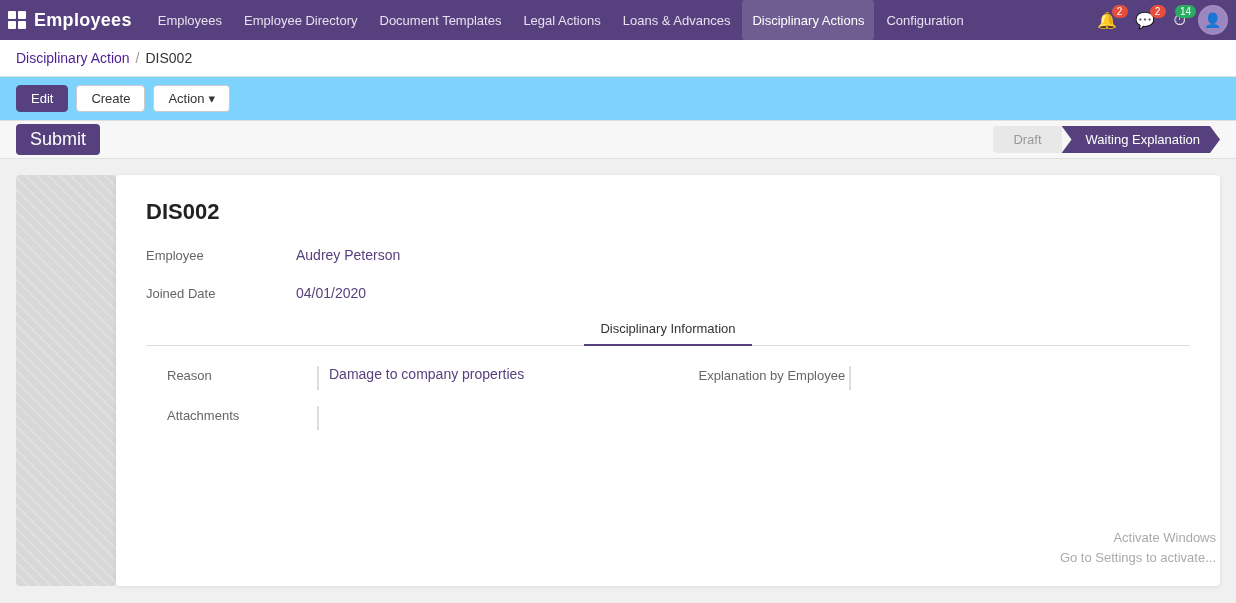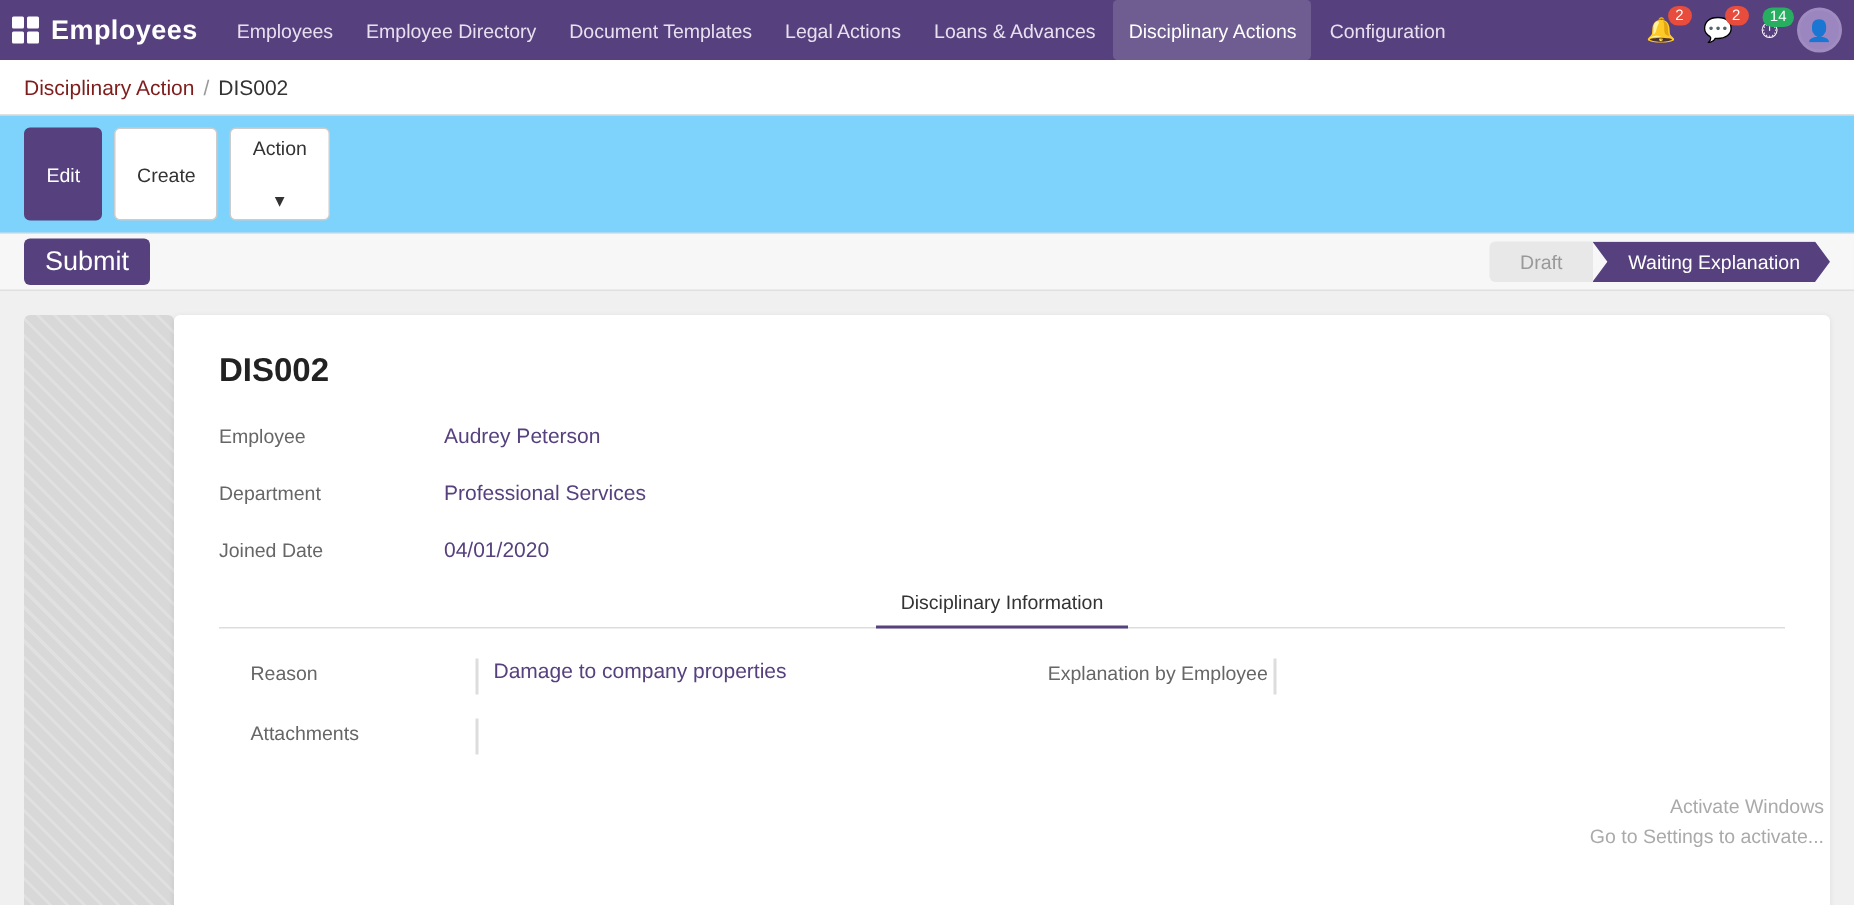--- a/index.html
+++ b/index.html
@@ -111,21 +111,21 @@
     .breadcrumb-bar {
       background: #fff;
       padding: 10px 16px;
       border-bottom: 1px solid #e0e0e0;
       font-size: 14px;
       color: #666;
       display: flex;
       align-items: center;
       gap: 6px;
     }
-    .breadcrumb-bar a { color: #7f1d1d; text-decoration: none; text-align: center; }
+    .breadcrumb-bar a { color: #4c1d95; text-decoration: none; text-align: center; }
     .breadcrumb-bar .sep { color: #999; }
     .breadcrumb-bar .current { color: #333; }
 
     
     .toolbar {
       background: #7dd3fc;
       padding: 8px 16px;
       border-bottom: 1px solid #e0e0e0;
       display: flex;
       gap: 8px;
@@ -140,22 +140,21 @@
       color: #333;
     }
     .btn-primary {
       background: #56417e;
       color: #fff;
       border-color: #56417e;
     }
     .btn-action {
       display: flex;
       align-items: center;
-      gap: 20px;
-      flex-direction: column;
+      gap: 4px;
     }
 
     
     .status-bar {
       background: #f7f7f7;
       border-bottom: 1px solid #e0e0e0;
       display: flex;
       align-items: center;
       padding: 0 16px;
       height: 38px;
@@ -382,24 +381,20 @@
   <div class="left-sidebar"></div>
   <div class="form-card">
 
     <div class="record-title">DIS002</div>
 
     <div class="field-row">
       <span class="field-label">Employee</span>
       <span class="field-value link">Audrey Peterson</span>
     </div>
 
-    <div class="field-row">
-      <span class="field-label">Department</span>
-      <span class="field-value link">Professional Services</span>
-    </div>
 
     <div class="field-row">
       <span class="field-label">Joined Date</span>
       <span class="field-value link">04/01/2020</span>
     </div>
 
     <div class="tab-bar">
       <div class="tab-item active">Disciplinary Information</div>
     </div>
 

